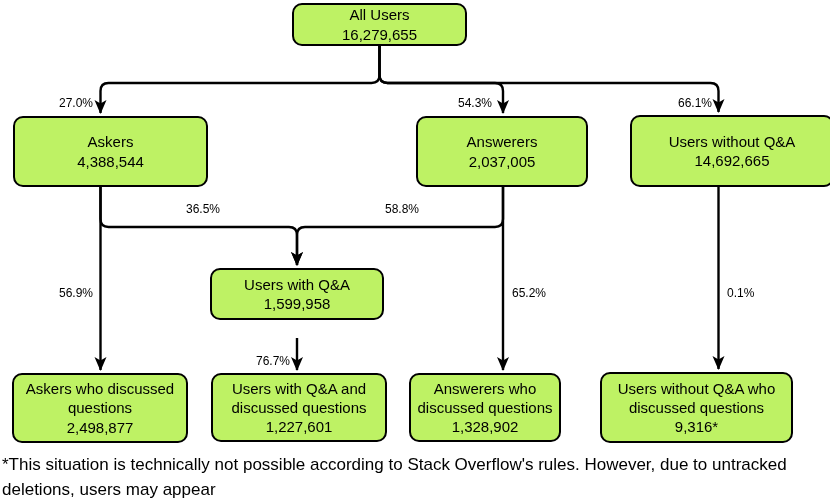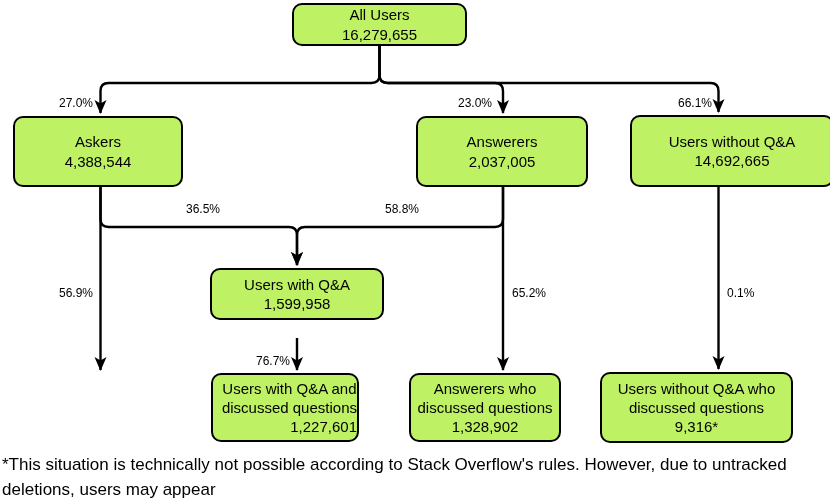--- a/index.html
+++ b/index.html
@@ -78,61 +78,66 @@
       <path d="M503,187 L503,219 Q503,227 495,227 L305,227 Q297,227 297,235 L297,265" marker-end="url(#arrow)"></path>
       <path d="M297,338 L297,370" marker-end="url(#arrow)"></path>
     </g>
   </svg>
 
   <div class="node" style="left:292px; top:3px; width:175px; height:43px;">
     <span class="label">All Users</span>
     <span class="value">16,279,655</span>
   </div>
 
-  <div class="node" style="left:13px; top:116px; width:170px; height:71px;">
+  <div class="node" style="left:13px; top:116px; width:195px; height:71px;">
     <span class="label">Askers</span>
     <span class="value">4,388,544</span>
   </div>
 
   <div class="node" style="left:416px; top:116px; width:172px; height:71px;">
     <span class="label">Answerers</span>
     <span class="value">2,037,005</span>
   </div>
 
   <div class="node" style="left:630px; top:115px; width:204px; height:72px;">
     <span class="label">Users without Q&amp;A</span>
     <span class="value">14,692,665</span>
   </div>
 
   <div class="node" style="left:210px; top:268px; width:174px; height:52px;">
     <span class="label">Users with Q&amp;A</span>
     <span class="value">1,599,958</span>
   </div>
 
+  <div class="node" style="left:12px; top:373px; width:176px; height:70px;">
+    <span class="label">Askers who discussed
+questions</span>
+    <span class="value">2,498,877</span>
+  </div>
 
-  <div class="node" style="left:211px; top:373px; width:148px; height:69px;align-items:flex-end;">
+  <div class="node" style="left:211px; top:373px; width:176px; height:69px;">
     <span class="label">Users with Q&amp;A and
 discussed questions</span>
     <span class="value">1,227,601</span>
   </div>
 
   <div class="node" style="left:409px; top:373px; width:152px; height:69px;">
     <span class="label">Answerers who
 discussed questions</span>
     <span class="value">1,328,902</span>
   </div>
 
   <div class="node" style="left:600px; top:372px; width:193px; height:71px;">
     <span class="label">Users without Q&amp;A who
 discussed questions</span>
     <span class="value">9,316*</span>
   </div>
 
   <span class="pct" style="right:737px; top:97px;">27.0%</span>
-  <span class="pct" style="right:338px; top:97px;">23.0%</span>
+  <span class="pct" style="right:338px; top:97px;">54.3%</span>
   <span class="pct" style="right:118px; top:97px;margin-left:10px;">66.1%</span>
   <span class="pct" style="left:186px; top:203px;">36.5%</span>
   <span class="pct" style="left:385px; top:203px;">58.8%</span>
   <span class="pct" style="right:737px; top:287px;">56.9%</span>
   <span class="pct" style="left:512px; top:287px;">65.2%</span>
   <span class="pct" style="left:727px; top:287px;">0.1%</span>
   <span class="pct" style="right:540px; top:355px;">76.7%</span>
 
   <div class="footnote">*This situation is technically not possible according to Stack Overflow's rules. However, due to untracked deletions, users may appear
 to have never participated in Q&amp;A</div>

